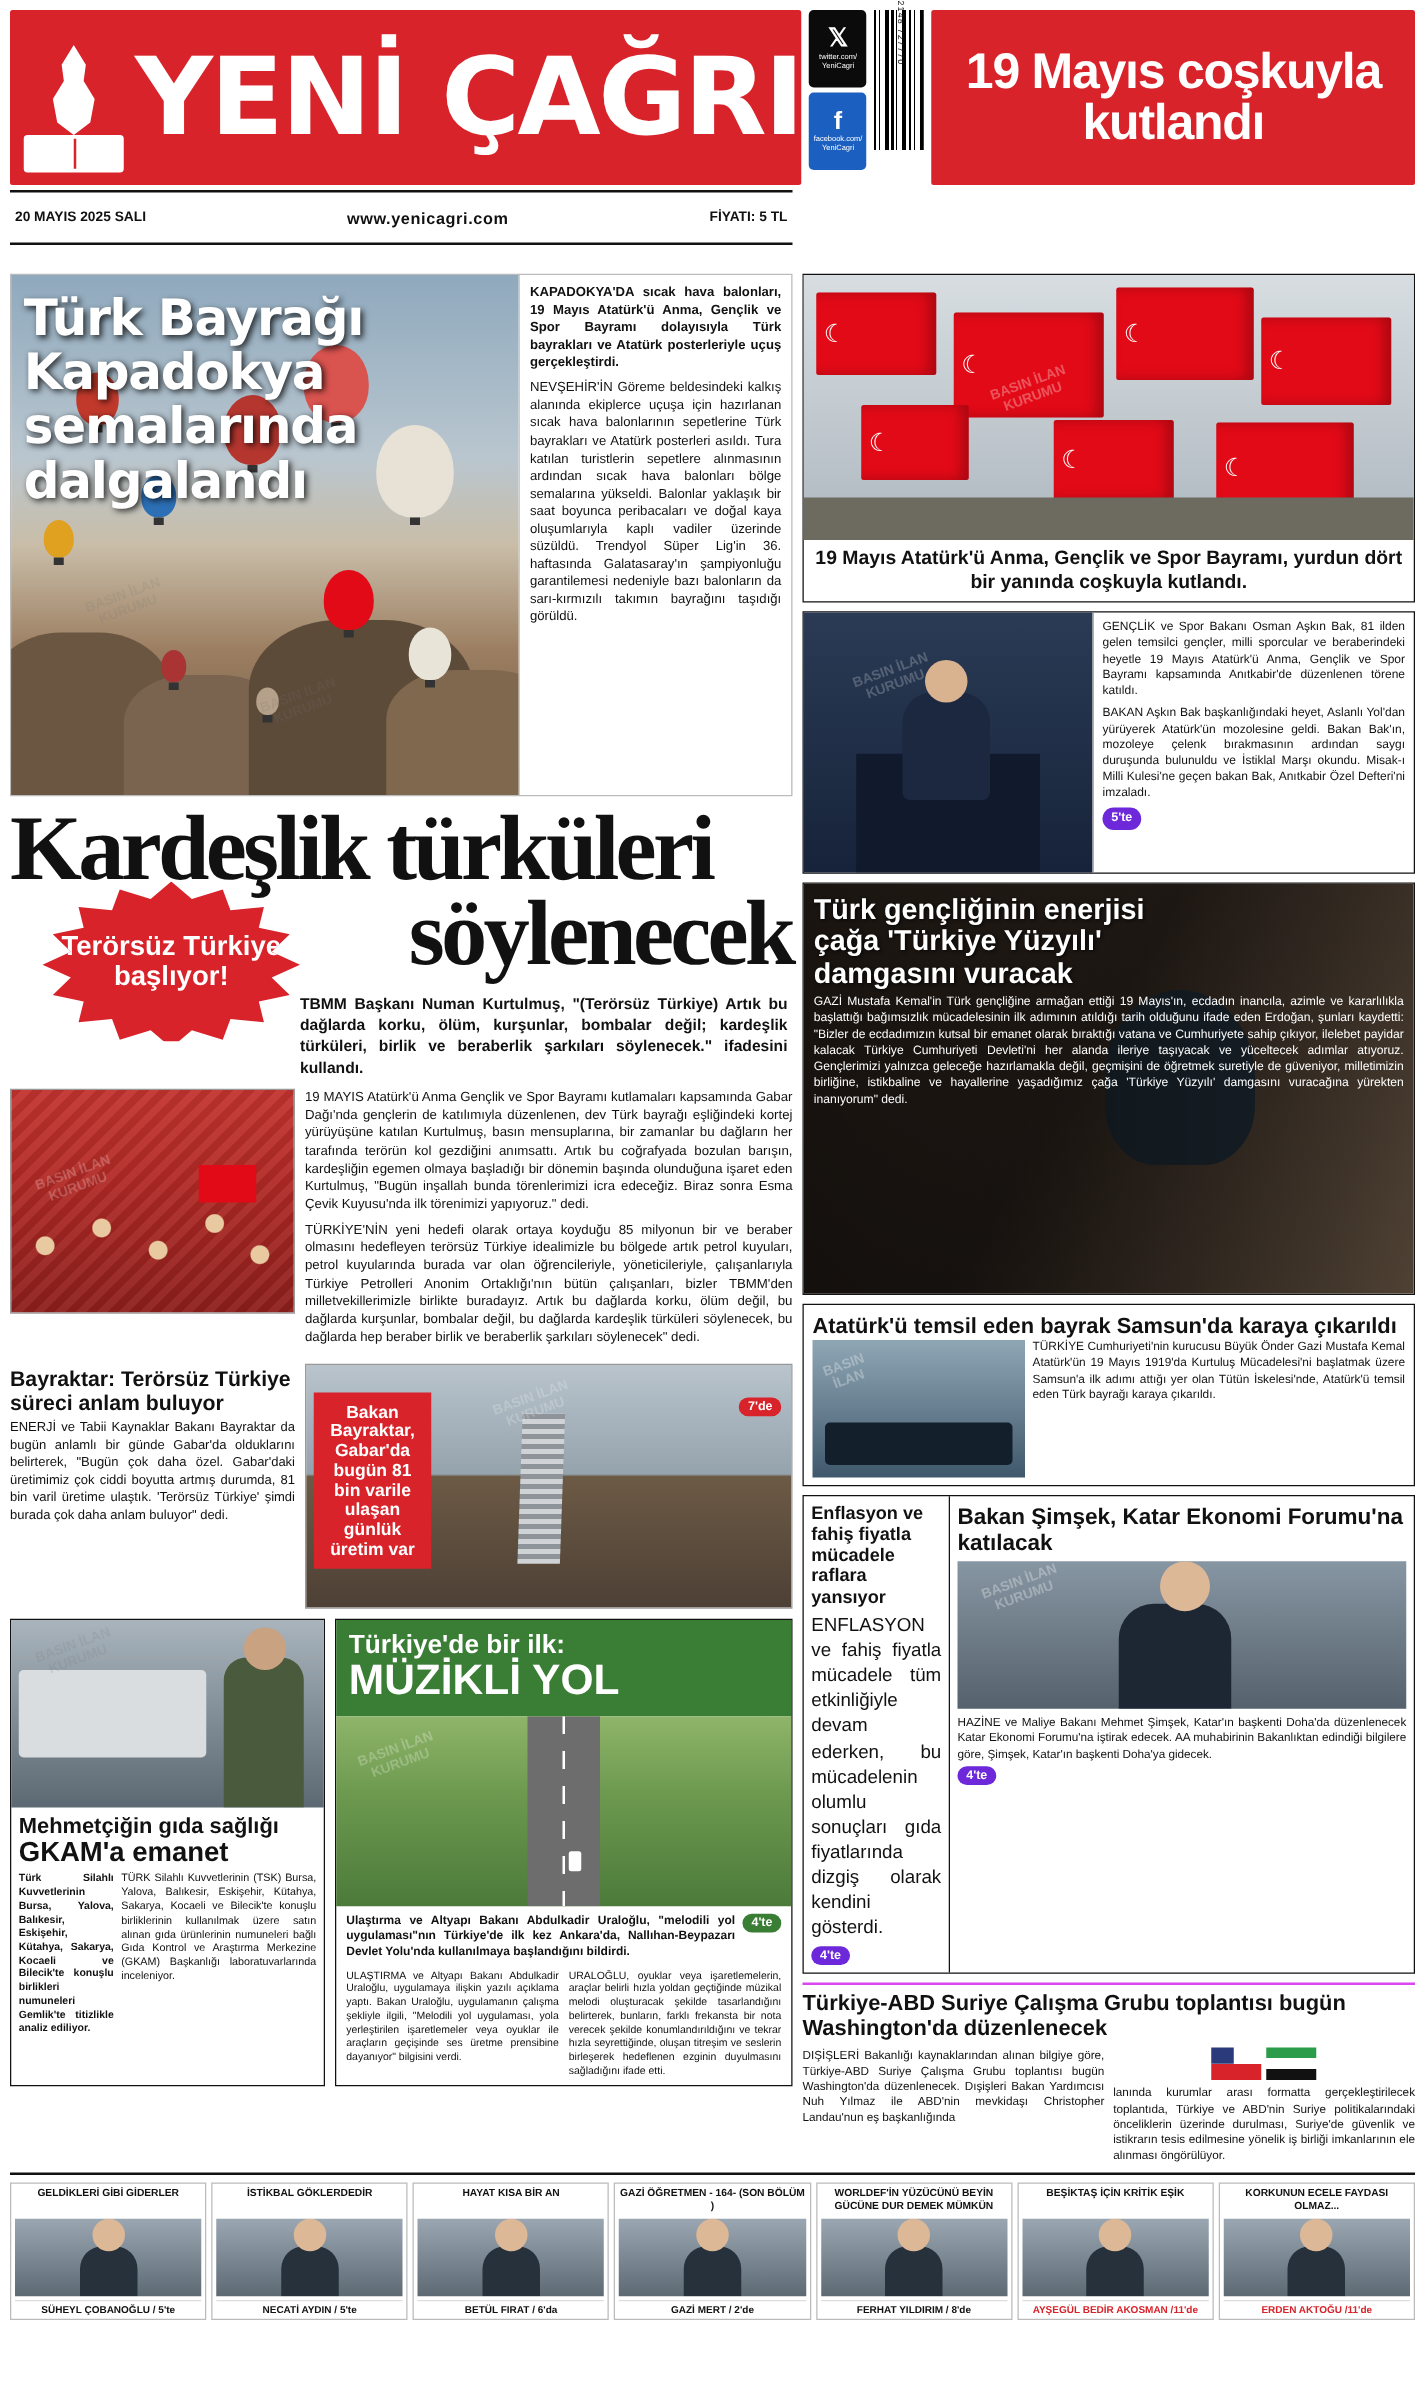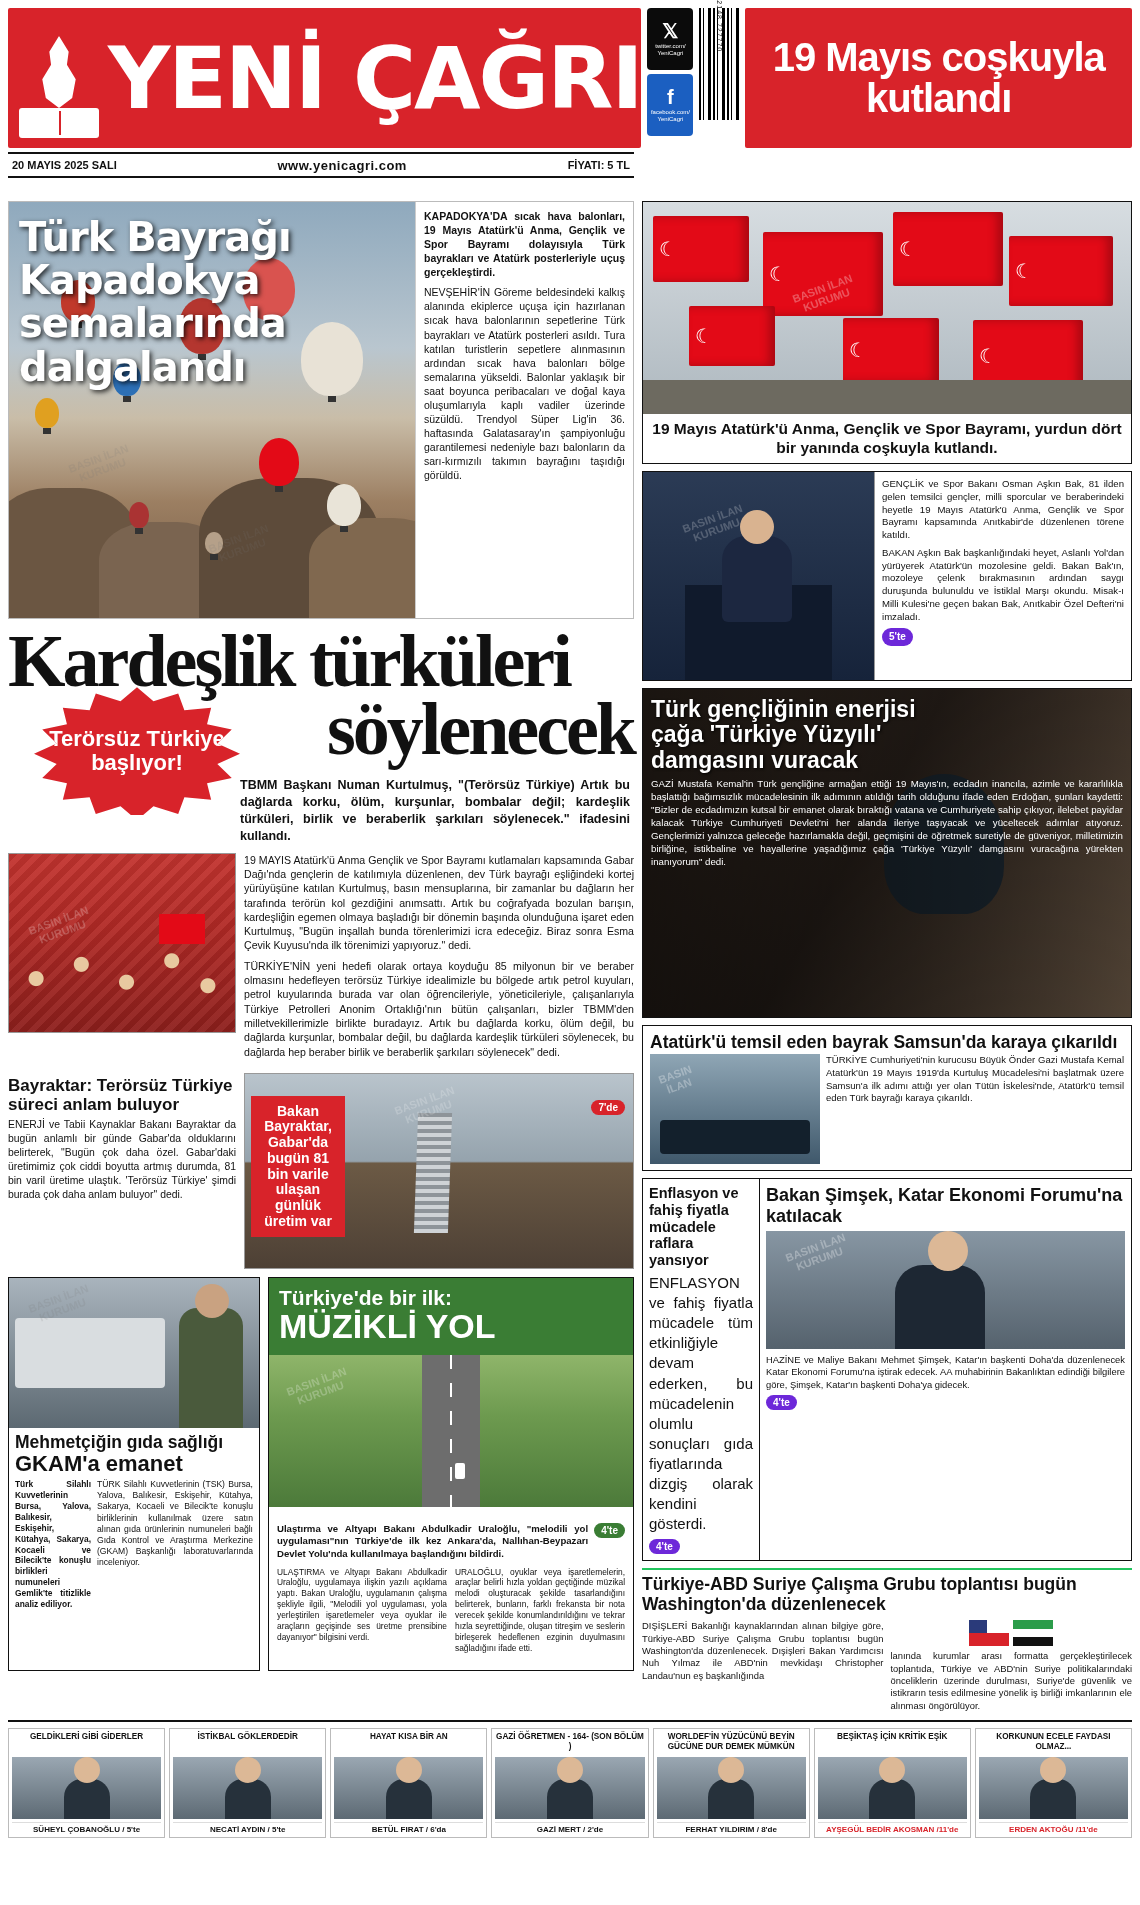--- a/index.html
+++ b/index.html
@@ -66,21 +66,21 @@
     display:flex; align-items:center; justify-content:center; text-align:center;
     padding:4px;
   }
   .head-red .t {
     font-size:40px; font-weight:bold; line-height:1.02; letter-spacing:-1px;
   }
   
   .datebar {
     display:flex; align-items:center; justify-content:space-between;
     border-top:2px solid #111; border-bottom:2px solid #111;
-    height:26px; width:626px; margin-top:4px; font-size:11px; font-weight:bold;
+    height:44px; width:626px; margin-top:4px; font-size:11px; font-weight:bold;
     padding:0 4px;
   }
   .datebar .url { font-size:13px; letter-spacing:0.5px; }
 
   
   .content { display:flex; gap:8px; margin-top:23px; }
   .left-col { width:626px; }
   .right-col { width:490px; }
 
   
@@ -409,21 +409,21 @@
           <div style="background:#3a7d34;color:#fff;padding:8px 10px 10px;">
             <div style="font-size:21px;font-weight:bold;line-height:1.1;">Türkiye'de bir ilk:</div>
             <div style="font-size:34px;font-weight:bold;line-height:1.05;">MÜZİKLİ YOL</div>
           </div>
           <div style="height:152px;background:linear-gradient(#8fb56a 0%,#6d9a4f 40%,#4c7a3a 100%);position:relative;overflow:hidden;">
             <div style="position:absolute;left:50%;top:0;transform:translateX(-50%);width:58px;height:100%;background:#6d6d6d;"></div>
             <div style="position:absolute;left:50%;top:0;transform:translateX(-50%);width:2px;height:100%;background:repeating-linear-gradient(#fff 0 14px,transparent 14px 28px);"></div>
             <div style="position:absolute;left:51%;top:108px;width:10px;height:16px;background:#fff;border-radius:2px;"></div>
             <div class="wm" style="left:18px;top:20px;color:rgba(255,255,255,.25)">BASIN İLAN<br>KURUMU</div>
           </div>
-          <div style="padding:16px 8px;">
+          <div style="padding:6px 8px;">
             <div style="display:flex;gap:6px;align-items:flex-start;">
               <div style="flex:1;font-size:9.6px;line-height:1.32;font-weight:bold;text-align:justify;">Ulaştırma ve Altyapı Bakanı Abdulkadir Uraloğlu, "melodili yol uygulaması"nın Türkiye'de ilk kez Ankara'da, Nallıhan-Beypazarı Devlet Yolu'nda kullanılmaya başlandığını bildirdi.</div>
               <span class="pagetag" style="background:#3a7d34;">4'te</span>
             </div>
             <div style="display:flex;gap:8px;margin-top:6px;">
               <div style="flex:1;font-size:8.4px;line-height:1.3;text-align:justify;">ULAŞTIRMA ve Altyapı Bakanı Abdulkadir Uraloğlu, uygulamaya ilişkin yazılı açıklama yaptı. Bakan Uraloğlu, uygulamanın çalışma şekliyle ilgili, "Melodili yol uygulaması, yola yerleştirilen işaretlemeler veya oyuklar ile araçların geçişinde ses üretme prensibine dayanıyor" bilgisini verdi.</div>
               <div style="flex:1;font-size:8.4px;line-height:1.3;text-align:justify;">URALOĞLU, oyuklar veya işaretlemelerin, araçlar belirli hızla yoldan geçtiğinde müzikal melodi oluşturacak şekilde tasarlandığını belirterek, bunların, farklı frekansta bir nota verecek şekilde konumlandırıldığını ve tekrar hızla seyrettiğinde, oluşan titreşim ve seslerin birleşerek hedeflenen ezginin duyulmasını sağladığını ifade etti.</div>
             </div>
           </div>
         </div>
@@ -492,21 +492,21 @@
         <div class="col-b">
           <h4>Bakan Şimşek, Katar Ekonomi Forumu'na katılacak</h4>
           <div class="ph">
             <div class="wm" style="left:20px;top:10px;color:rgba(255,255,255,.3)">BASIN İLAN<br>KURUMU</div>
           </div>
           <p style="font-size:9.4px;line-height:1.32;margin:0;text-align:justify;">HAZİNE ve Maliye Bakanı Mehmet Şimşek, Katar'ın başkenti Doha'da düzenlenecek Katar Ekonomi Forumu'na iştirak edecek. AA muhabirinin Bakanlıktan edindiği bilgilere göre, Şimşek, Katar'ın başkenti Doha'ya gidecek.</p>
           <span class="pagetag dark" style="margin-top:4px;">4'te</span>
         </div>
       </div>
 
-      <div style="border-top:2px solid #22c55e;padding-top:5px;">
+      <div style="border-top:2px solid #d946ef;padding-top:5px;">
         <div style="font-size:17.5px;font-weight:bold;line-height:1.14;margin-bottom:5px;">Türkiye-ABD Suriye Çalışma Grubu toplantısı bugün Washington'da düzenlenecek</div>
         <div style="display:flex;gap:7px;">
           <div style="flex:1;font-size:9.4px;line-height:1.32;text-align:justify;">DIŞİŞLERİ Bakanlığı kaynaklarından alınan bilgiye göre, Türkiye-ABD Suriye Çalışma Grubu toplantısı bugün Washington'da düzenlenecek. Dışişleri Bakan Yardımcısı Nuh Yılmaz ile ABD'nin mevkidaşı Christopher Landau'nun eş başkanlığında</div>
           <div style="flex:1;">
             <div style="display:flex;gap:4px;justify-content:center;margin-bottom:4px;">
               <div class="usaflag"></div>
               <div class="syr"></div>
             </div>
             <div style="font-size:9.4px;line-height:1.32;text-align:justify;">lanında kurumlar arası formatta gerçekleştirilecek toplantıda, Türkiye ve ABD'nin Suriye politikalarındaki önceliklerin üzerinde durulması, Suriye'de güvenlik ve istikrarın tesis edilmesine yönelik iş birliği imkanlarının ele alınması öngörülüyor.</div>
           </div>

